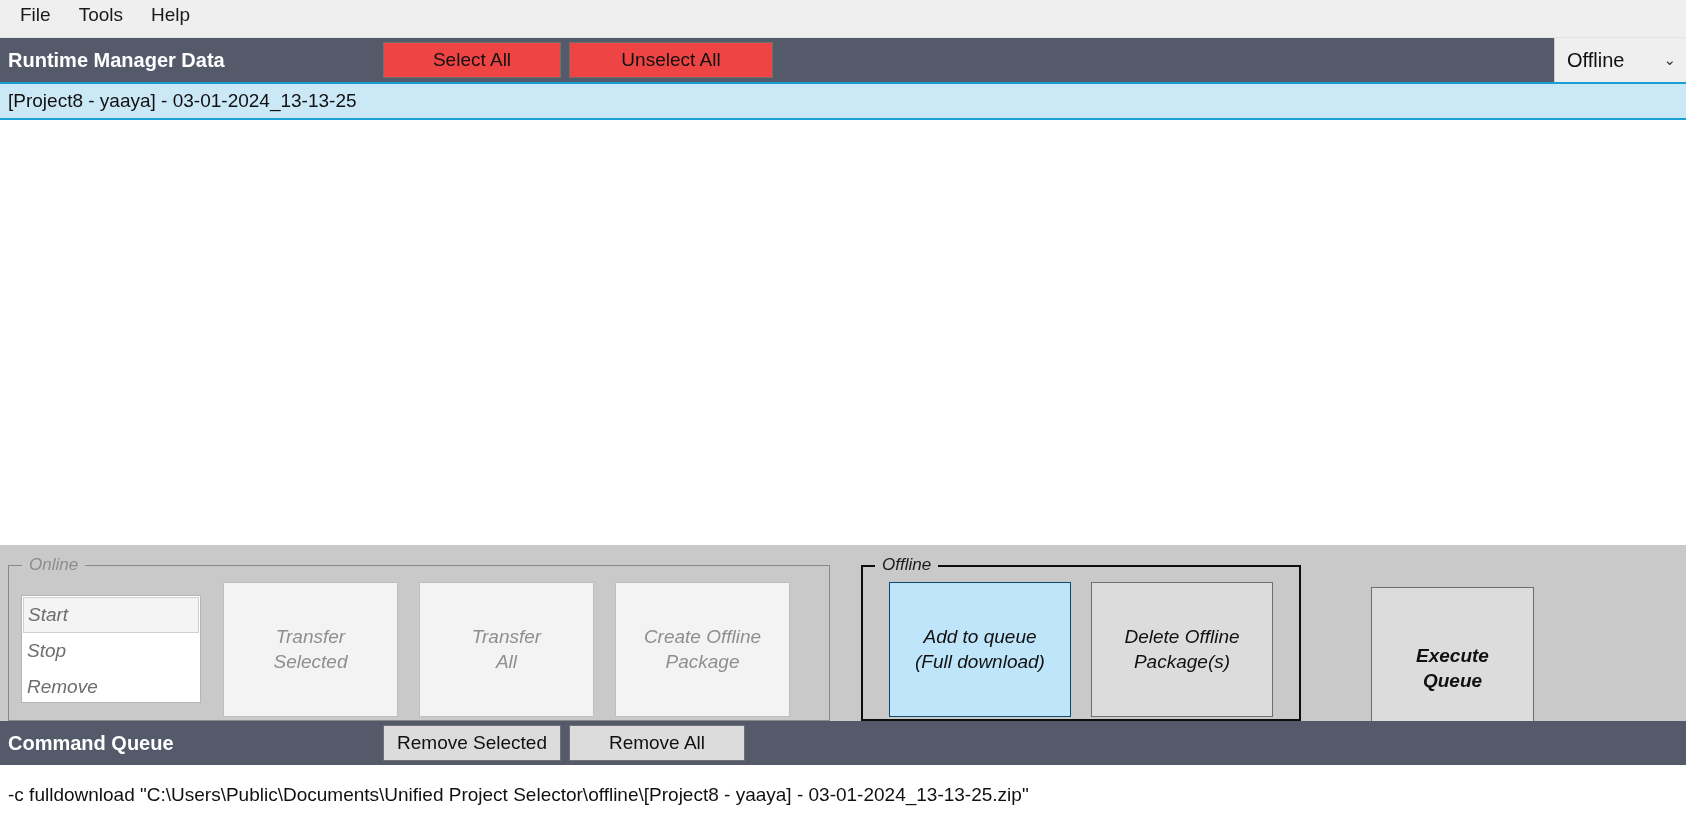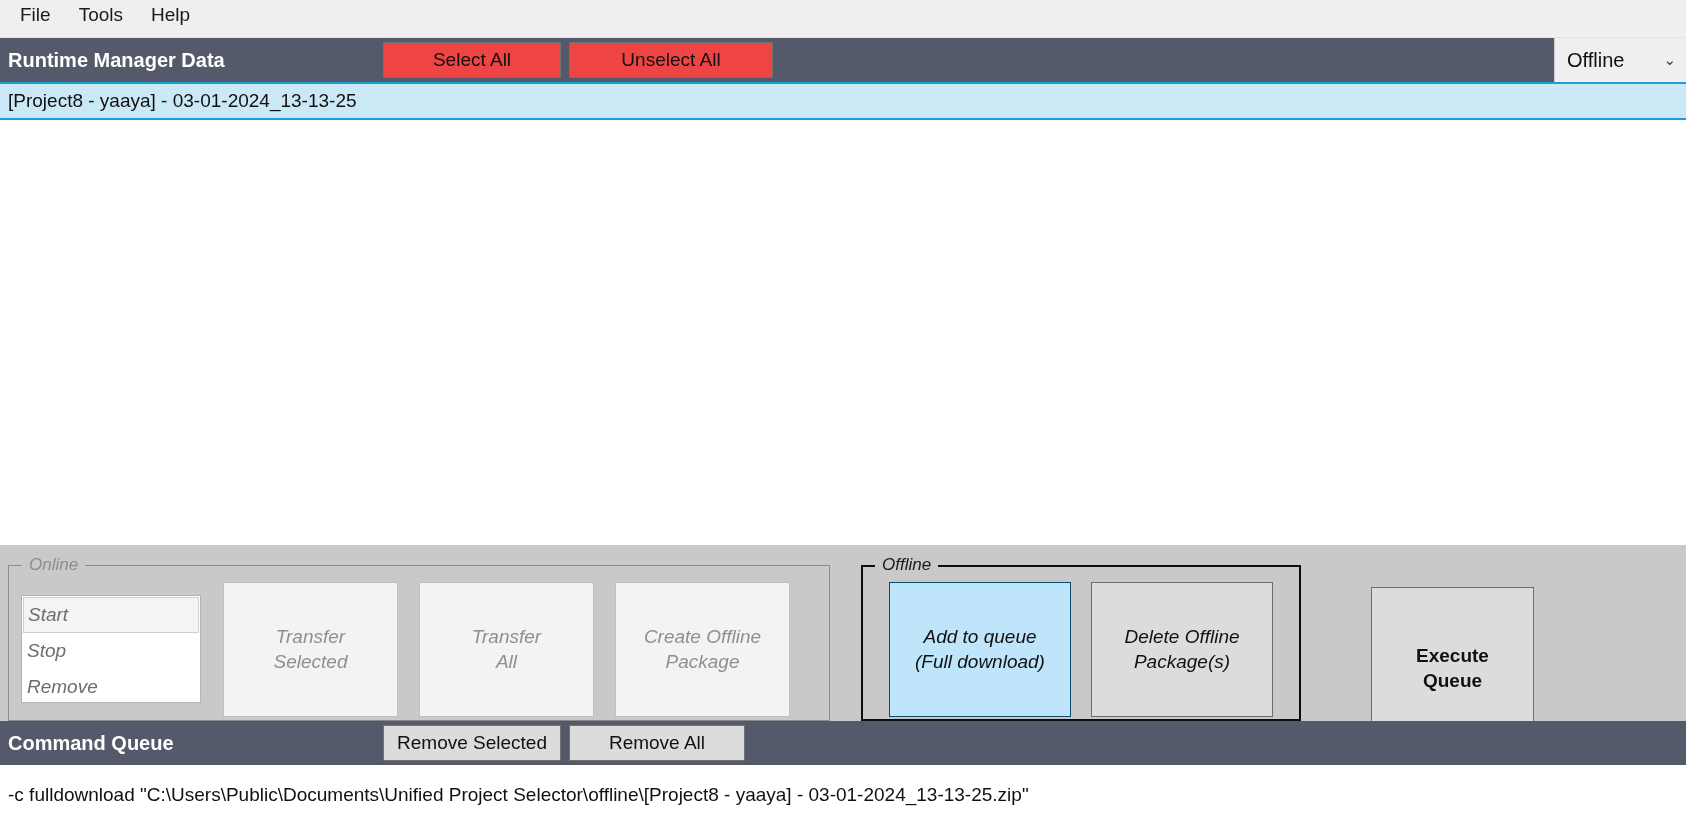--- a/index.html
+++ b/index.html
@@ -205,21 +205,21 @@
   }
   .grp-offline .gb-inner {
     position: relative; z-index: 1;
     display: flex; align-items: center;
     height: 100%; padding-left: 28px; gap: 20px;
   }
   .grp-offline .act-btn { width: 182px; height: 135px; margin-top: 22px; }
 
   
   .exec-wrap { margin-left: 70px; margin-top: 32px; }
-  .exec-btn { width: 163px; height: 162px; }
+  .exec-btn { width: 163px; height: 162px; font-style: italic; }
 
   
   .cmdbar {
     height: 44px; min-height: 44px;
     background: #555a6b;
     display: flex; align-items: center;
     position: relative;
   }
   .cmdbar-title {
     color: #ffffff; font-size: 20px; font-weight: bold;

